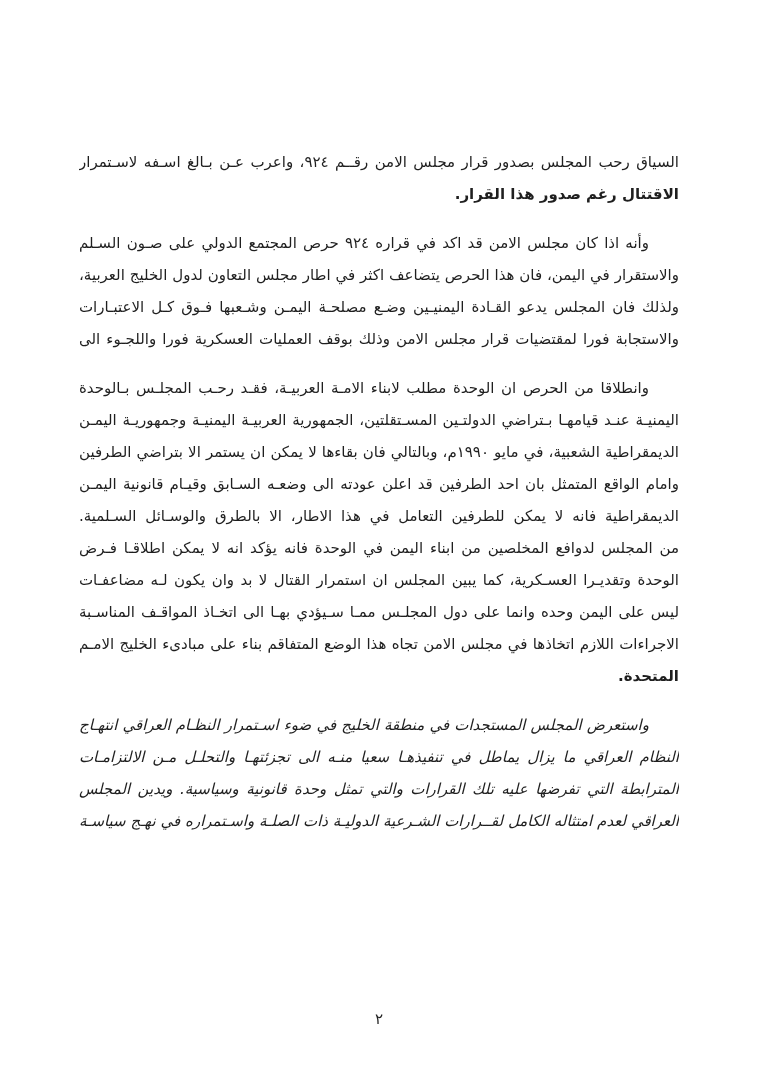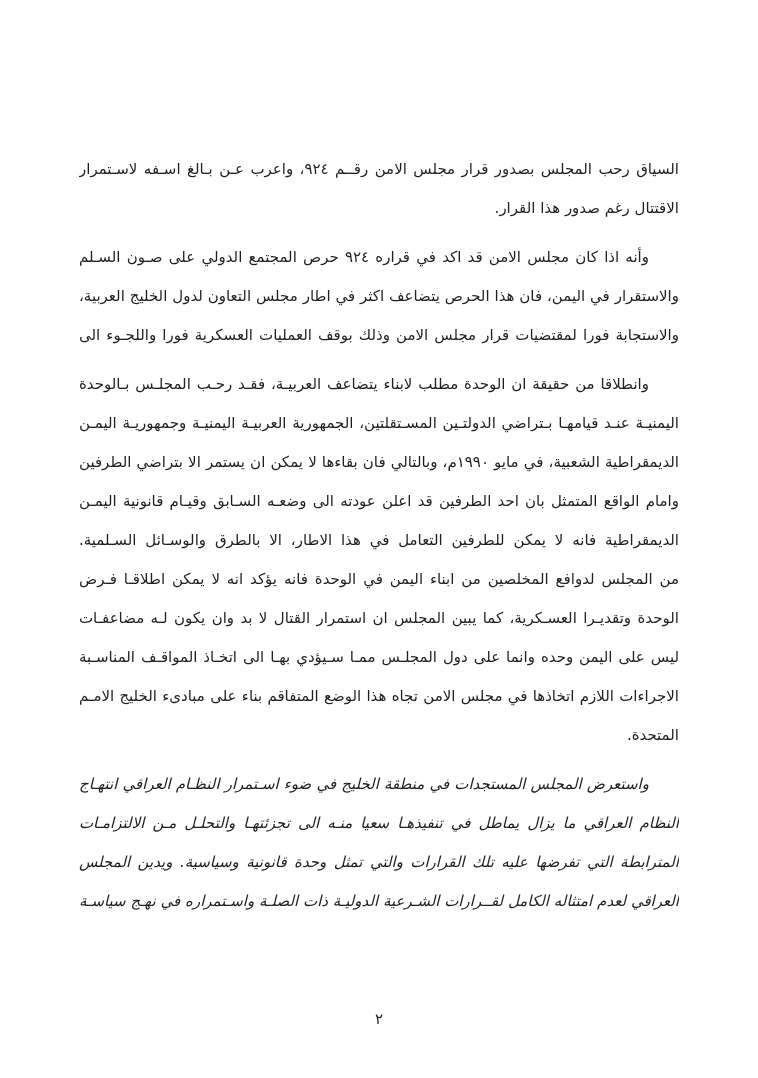--- a/index.html
+++ b/index.html
@@ -30,24 +30,24 @@
   .paragraph:last-child {
     margin-bottom: 0;
     font-style: italic;
   }
   .line {
     height: 32px;
     line-height: 32px;
     text-align: justify;
     text-align-last: justify;
     overflow: hidden;
-    margin-top: 7px;
   }
   .line.last {
     text-align-last: right;
+    font-weight: bold;
   }
   .line.indent {
     text-indent: 30px;
   }
   .page-number {
     position: absolute;
     top: 1010px;
     left: 0;
     width: 100%;
     text-align: center;
@@ -61,24 +61,25 @@
 
 <div class="page">
   <main class="text-block" id="text-block">
       <div class="paragraph">
         <div class="line">السياق رحب المجلس بصدور قرار مجلس الامن رقــم ٩٢٤، واعرب عـن بـالغ اسـفه لاسـتمرار</div>
         <div class="line last">الاقتتال رغم صدور هذا القرار.</div>
       </div>
       <div class="paragraph">
         <div class="line indent">وأنه اذا كان مجلس الامن قد اكد في قراره ٩٢٤ حرص المجتمع الدولي على صـون السـلم</div>
         <div class="line">والاستقرار في اليمن، فان هذا الحرص يتضاعف اكثر في اطار مجلس التعاون لدول الخليج العربية،</div>
+        <div class="line">ولذلك فان المجلس يدعو القـادة اليمنيـين وضـع مصلحـة اليمـن وشـعبها فـوق كـل الاعتبـارات</div>
         <div class="line">والاستجابة فورا لمقتضيات قرار مجلس الامن وذلك بوقف العمليات العسكرية فورا واللجـوء الى</div>
       </div>
       <div class="paragraph">
-        <div class="line indent">وانطلاقا من حقيقة ان الوحدة مطلب لابناء يتضاعف العربيـة، فقـد رحـب المجلـس بـالوحدة</div>
+        <div class="line indent">وانطلاقا من الحرص ان الوحدة مطلب لابناء الامـة العربيـة، فقـد رحـب المجلـس بـالوحدة</div>
         <div class="line">اليمنيـة عنـد قيامهـا بـتراضي الدولتـين المسـتقلتين، الجمهورية العربيـة اليمنيـة وجمهوريـة اليمـن</div>
         <div class="line">الديمقراطية الشعبية، في مايو ١٩٩٠م، وبالتالي فان بقاءها لا يمكن ان يستمر الا بتراضي الطرفين</div>
         <div class="line">وامام الواقع المتمثل بان احد الطرفين قد اعلن عودته الى وضعـه السـابق وقيـام قانونية اليمـن</div>
         <div class="line">الديمقراطية فانه لا يمكن للطرفين التعامل في هذا الاطار، الا بالطرق والوسـائل السـلمية. وتقديـرا</div>
         <div class="line">من المجلس لدوافع المخلصين من ابناء اليمن في الوحدة فانه يؤكد انه لا يمكن اطلاقـا فـرض هـذه</div>
         <div class="line">الوحدة وتقديـرا العسـكرية، كما يبين المجلس ان استمرار القتال لا بد وان يكون لـه مضاعفـات</div>
         <div class="line">ليس على اليمن وحده وانما على دول المجلـس ممـا سـيؤدي بهـا الى اتخـاذ المواقـف المناسـبة تجـاه</div>
         <div class="line">الاجراءات اللازم اتخاذها في مجلس الامن تجاه هذا الوضع المتفاقم بناء على مبادىء الخليج الامـم</div>
         <div class="line last">المتحدة.</div>
       </div>

